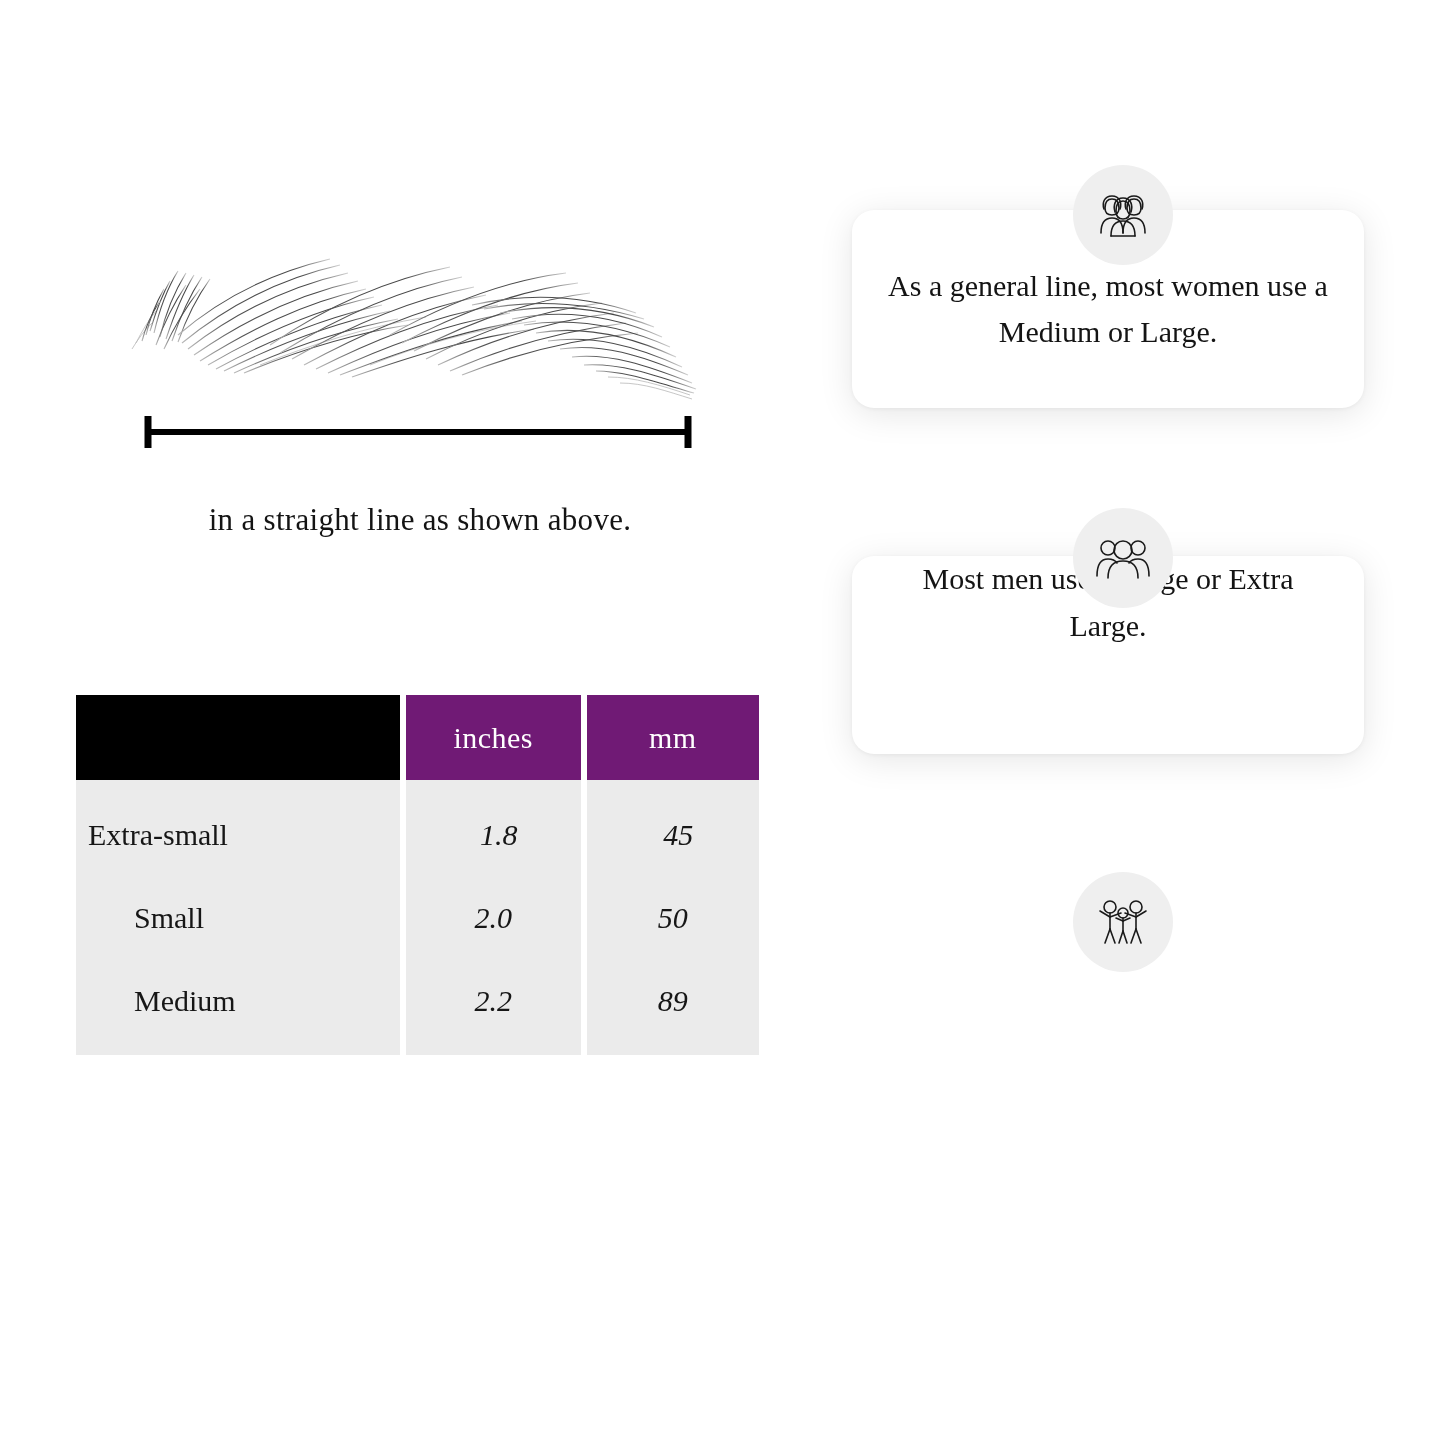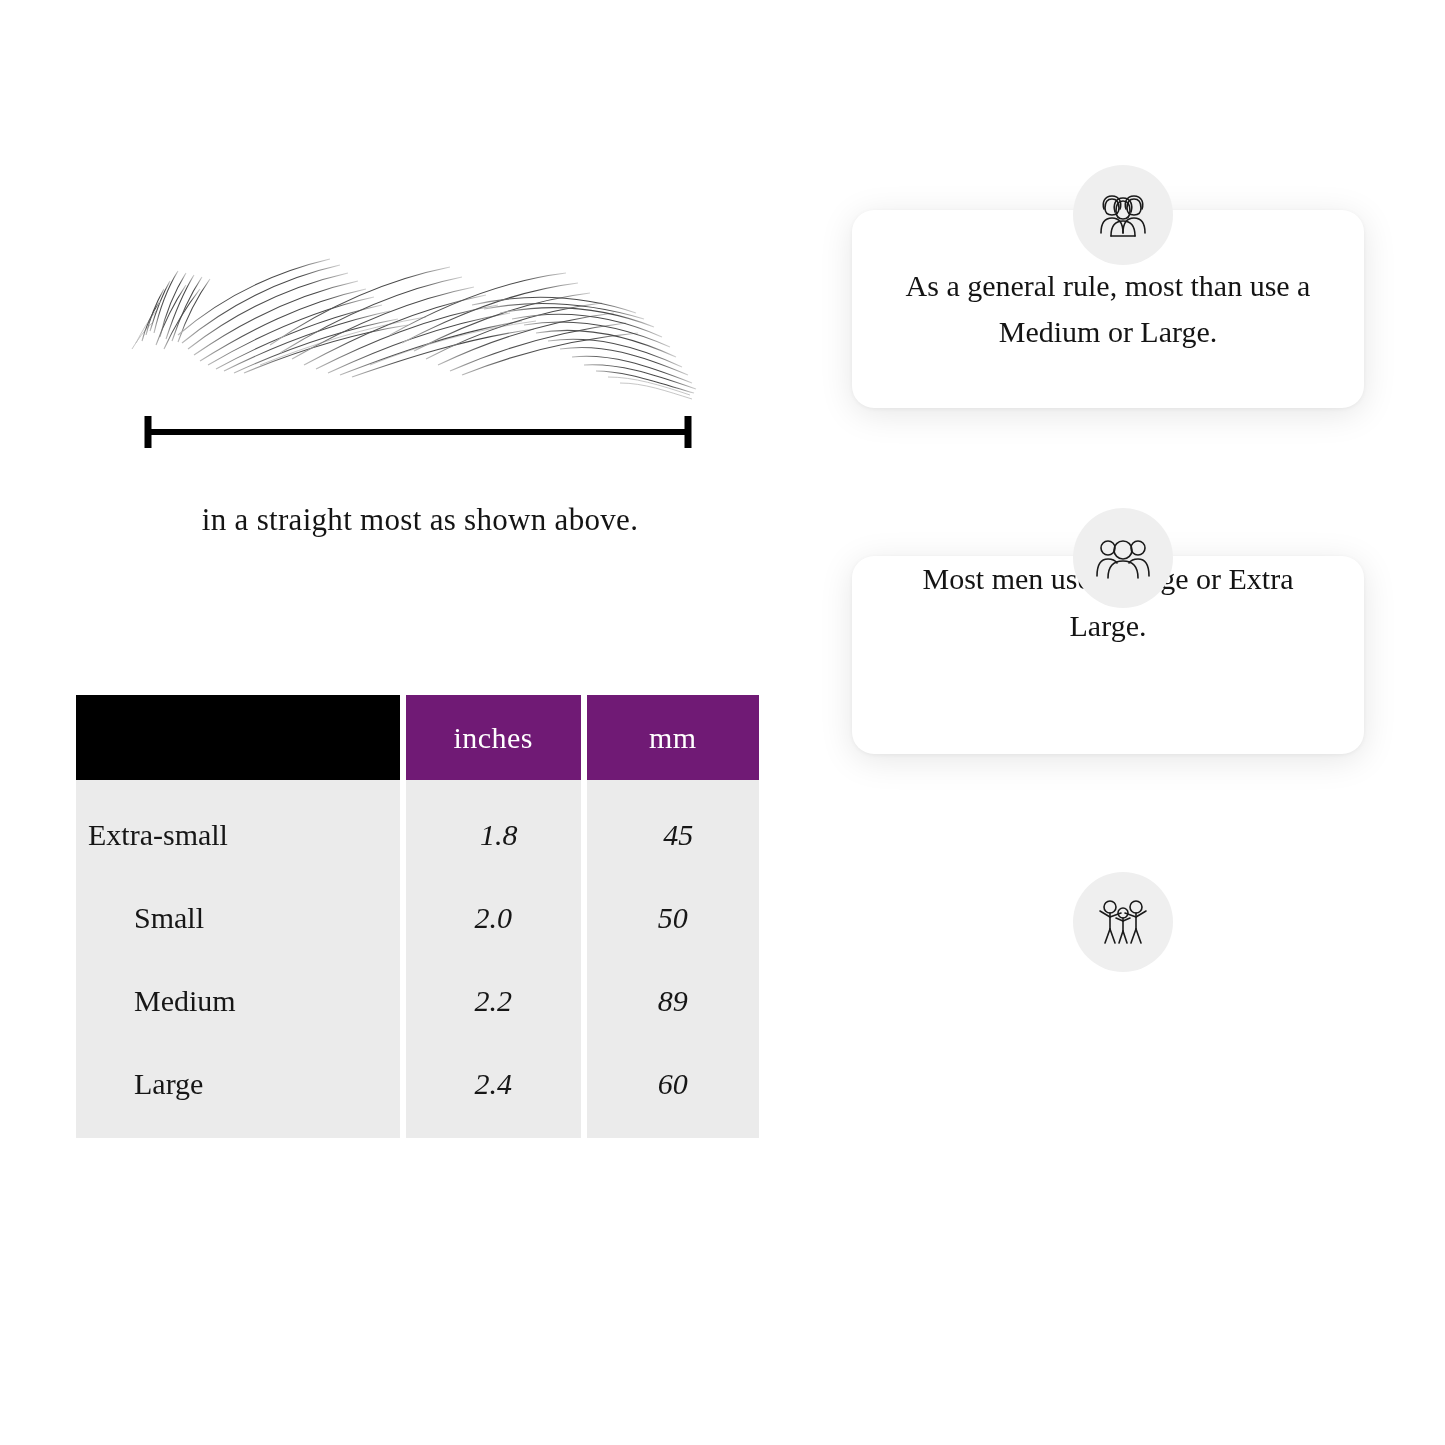--- a/index.html
+++ b/index.html
@@ -226,21 +226,21 @@
 
     <div class="measure-bar">
       <svg width="550" height="40" viewBox="0 0 550 40" aria-hidden="true">
         <line x1="5" y1="4" x2="5" y2="36" stroke="#000" stroke-width="7" stroke-linecap="butt"></line>
         <line x1="545" y1="4" x2="545" y2="36" stroke="#000" stroke-width="7" stroke-linecap="butt"></line>
         <line x1="4" y1="20" x2="546" y2="20" stroke="#000" stroke-width="6"></line>
       </svg>
     </div>
 
     <div class="caption">
-      <div>in a straight most as shown above.</div>
+      <div>in a straight line as shown above.</div>
     </div>
 
     <table class="size-table">
       <colgroup>
         <col class="col-name">
           <col class="col-in">
           <col class="col-mm">
       </colgroup>
       <thead>
         <tr>
@@ -258,33 +258,28 @@
         <tr>
           <td class="label">Small</td>
           <td class="num">2.0</td>
           <td class="num">50</td>
         </tr>
         <tr>
           <td class="label">Medium</td>
           <td class="num">2.2</td>
           <td class="num">89</td>
         </tr>
-        <tr>
-          <td class="label">Large</td>
-          <td class="num">2.4</td>
-          <td class="num">60</td>
-        </tr>
       </tbody>
     </table>
   </div>
 
   <div class="right-col">
 
     <div class="note-card" id="card-1">
-      <div class="text">As a general rule, most than use a Medium or Large.</div>
+      <div class="text">As a general line, most women use a Medium or Large.</div>
     </div>
     <div class="icon-badge" id="badge-1">
       <svg width="62" height="56" viewBox="0 0 62 56" fill="none" stroke="#1a1a1a" stroke-width="1.6" stroke-linecap="round" stroke-linejoin="round" aria-hidden="true">
 
         <path d="M13 21 C13 15 16 12 20 12 C24 12 27 15 27 21 C27 25 25 28 20 28 C15 28 13 25 13 21 Z"></path>
         <path d="M12 22 C10 16 12 9 20 9 C28 9 30 16 28 22"></path>
         <path d="M9 46 C9 36 13 31 20 31 C27 31 31 36 31 46"></path>
 
         <path d="M35 21 C35 15 38 12 42 12 C46 12 49 15 49 21 C49 25 47 28 42 28 C37 28 35 25 35 21 Z"></path>
         <path d="M34 22 C32 16 34 9 42 9 C50 9 52 16 50 22"></path>

